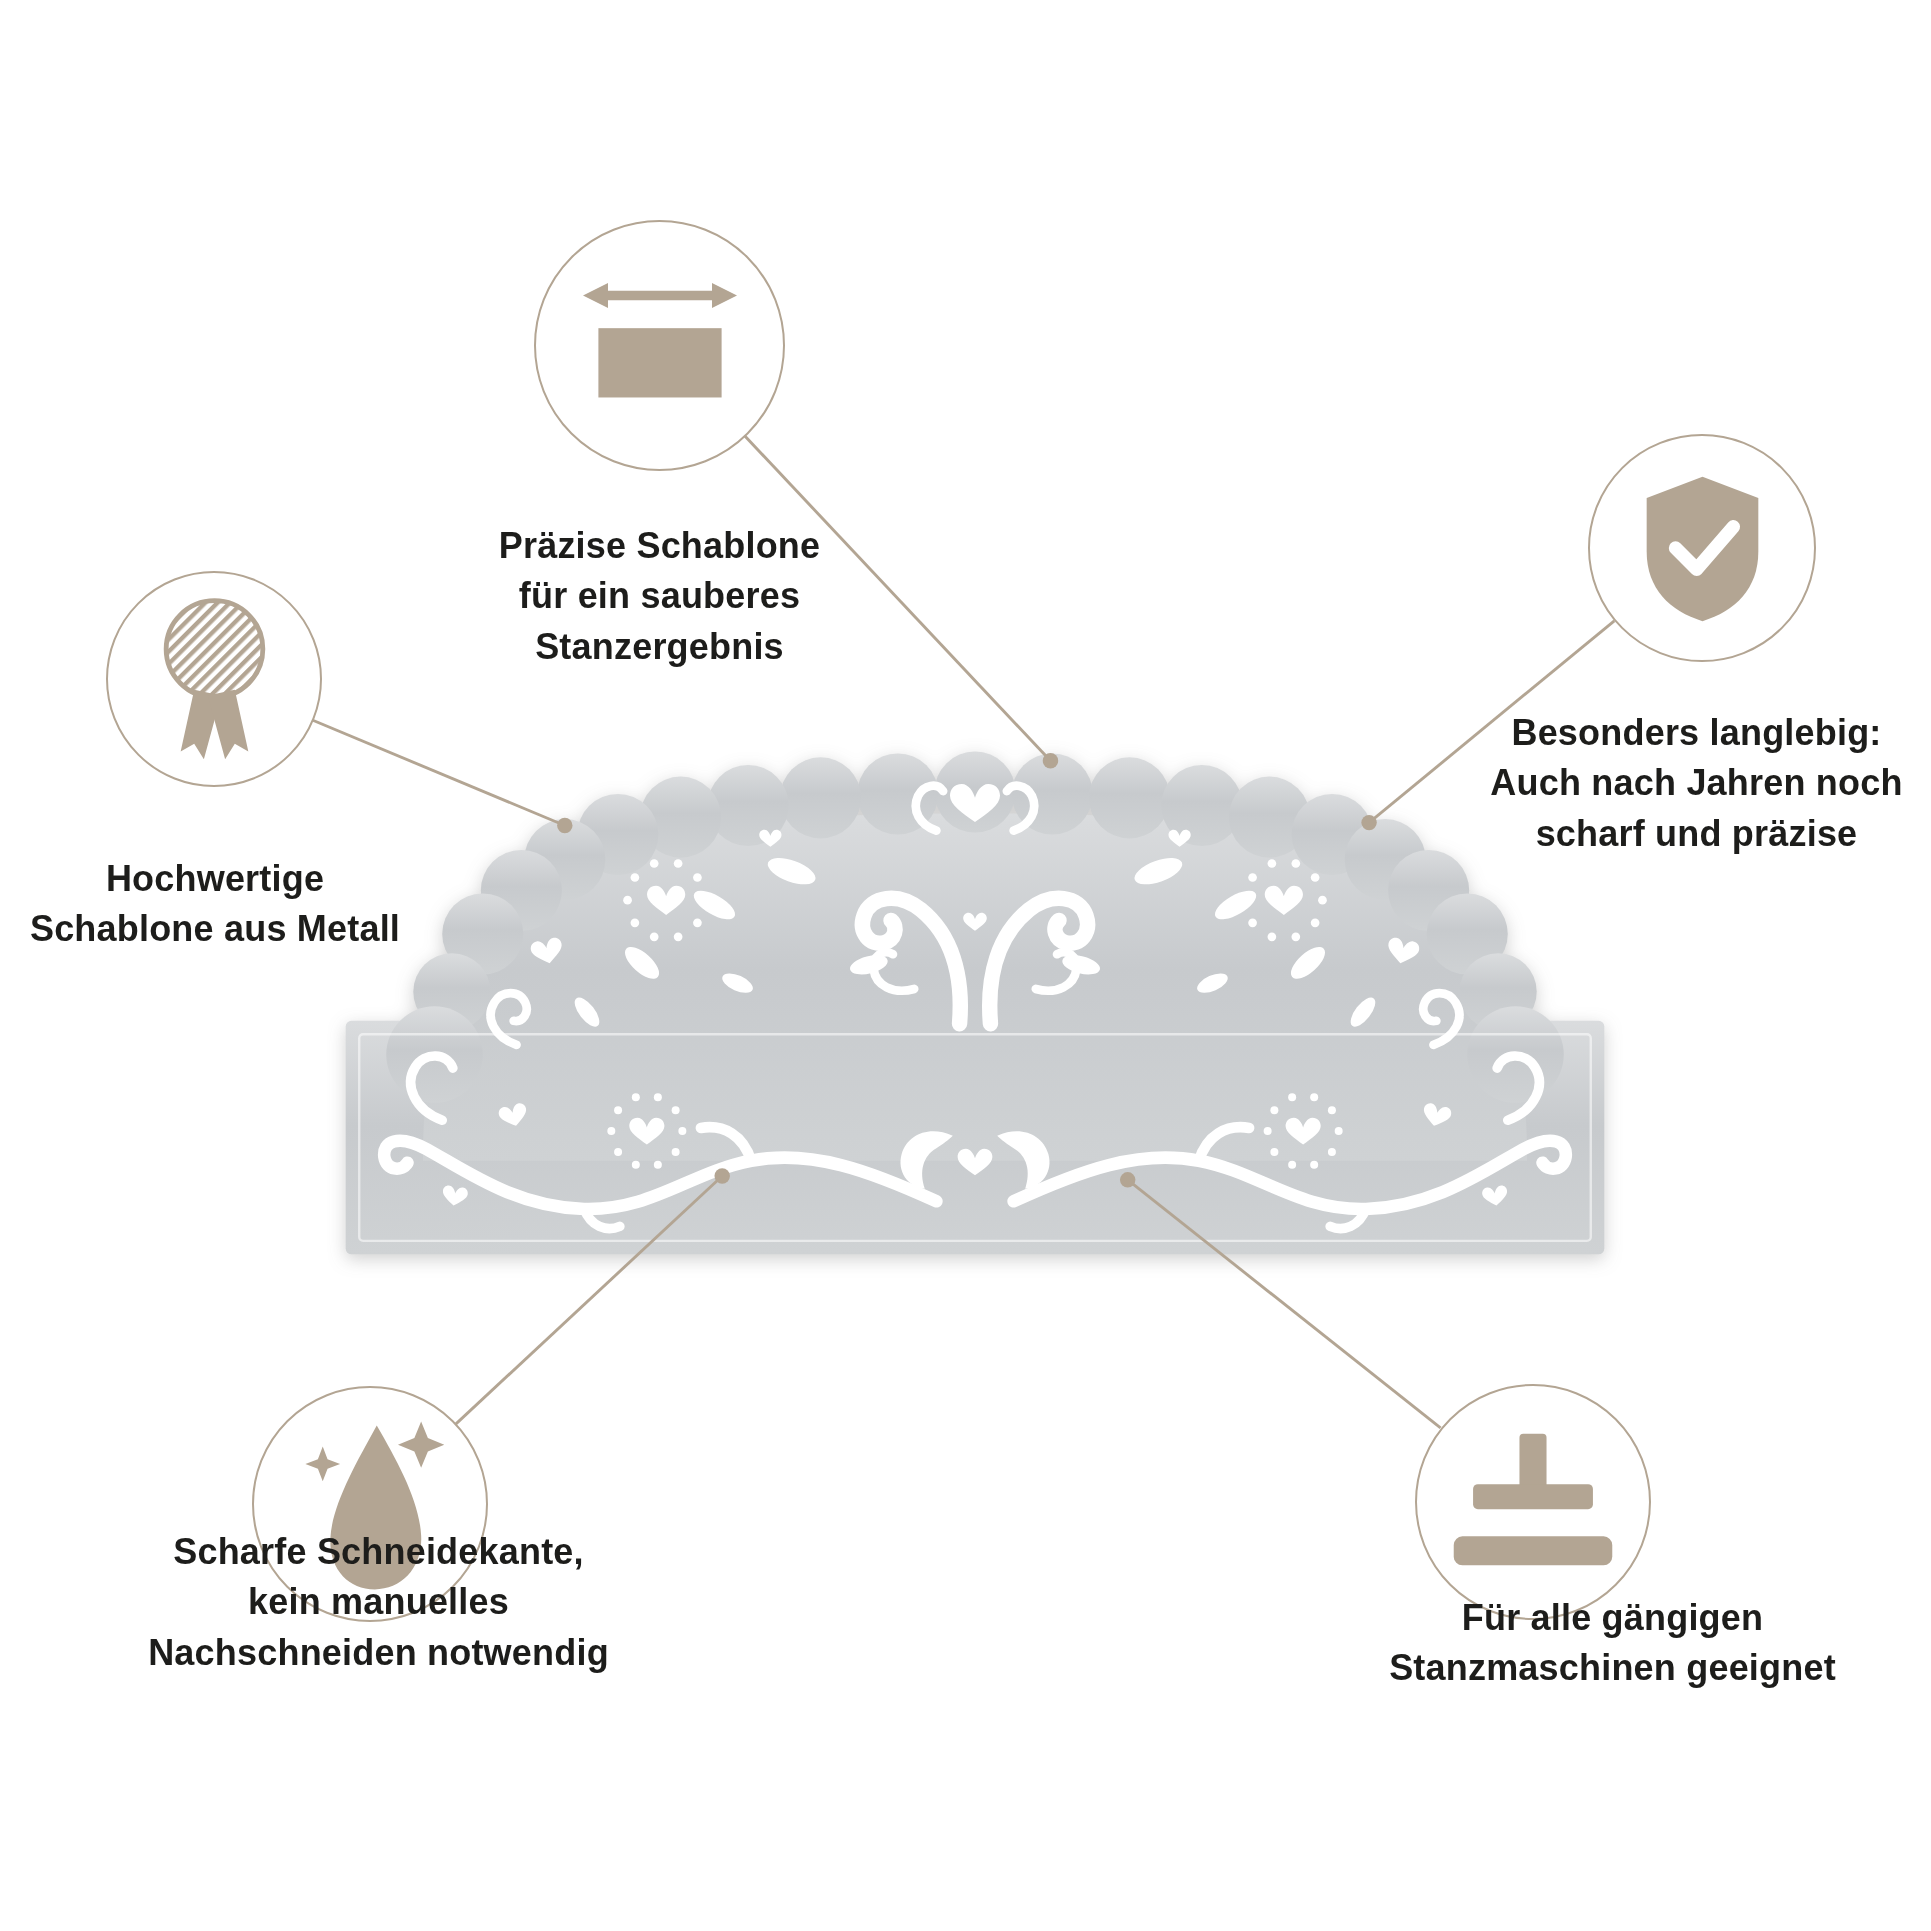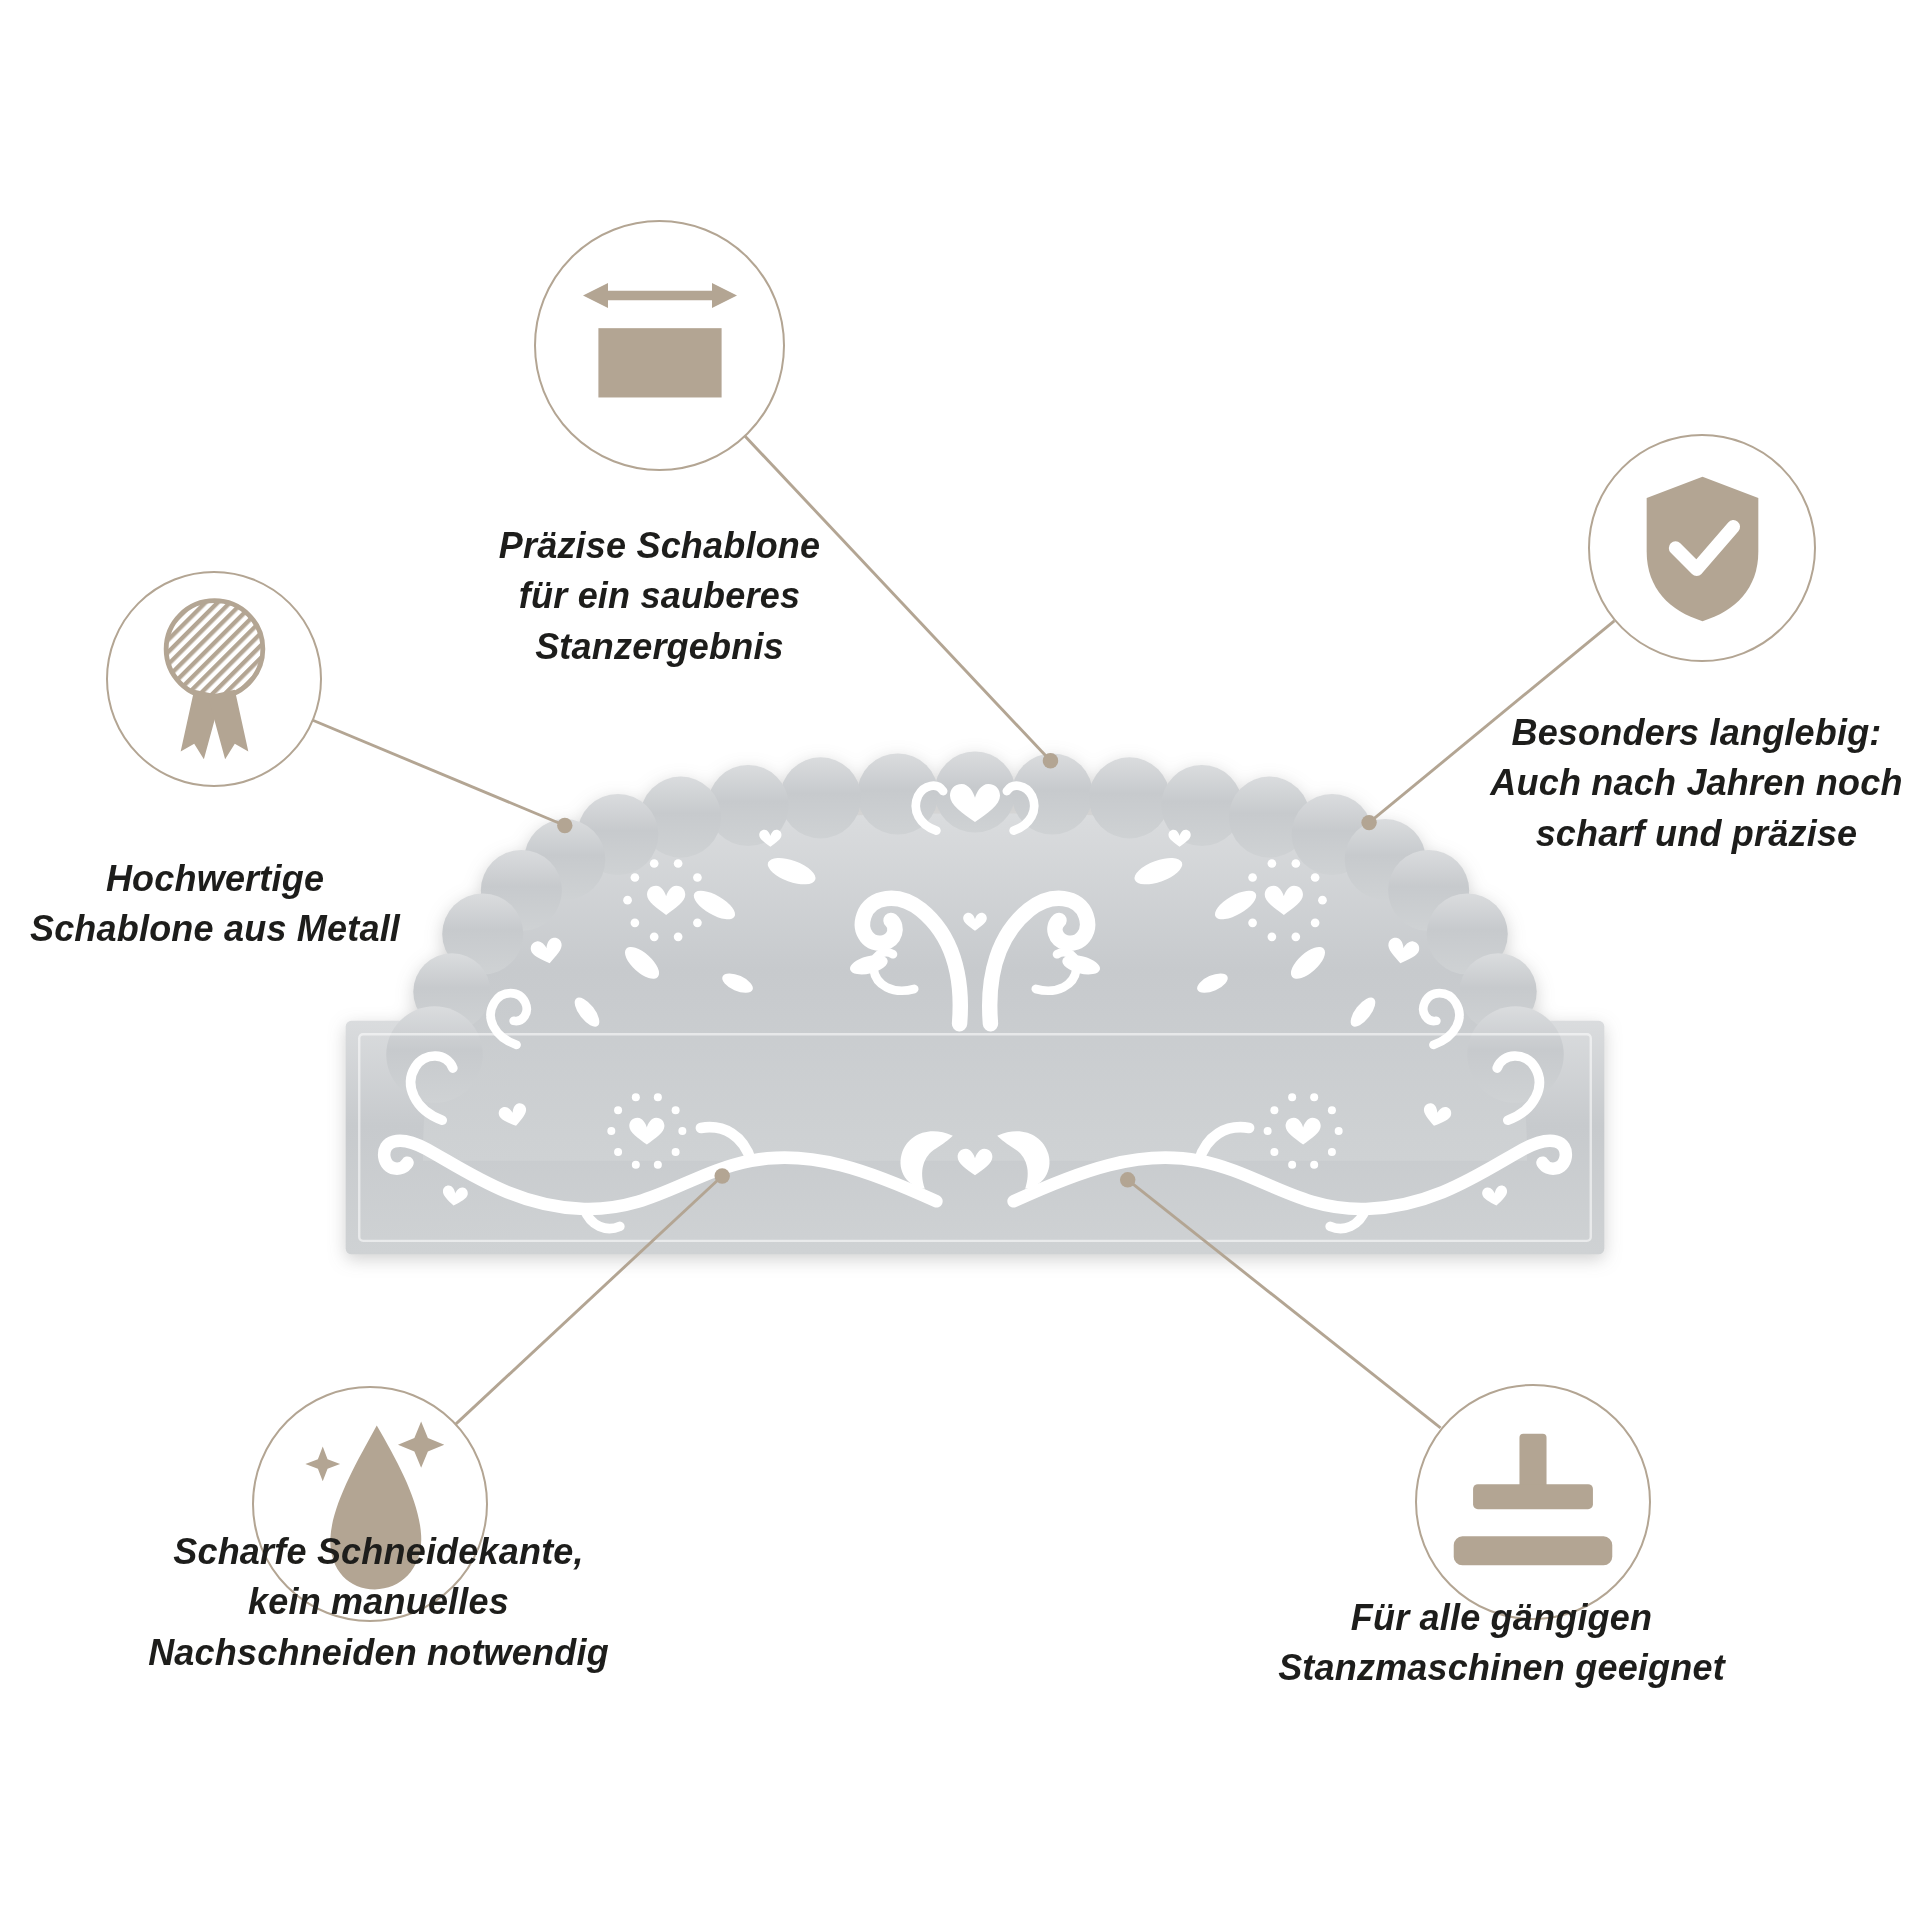--- a/index.html
+++ b/index.html
@@ -1,36 +1,36 @@
 <!DOCTYPE html>
 <html style="--background: #ffffff; --accent: #b3a593; --line: #b3a593; --text: #1d1d1b; --die-metal: #c7cacd; --die-cut: #ffffff;"><head>
 <meta charset="utf-8">
 <style>
   html,body{margin:0;padding:0;}
   body{background:var(--background,#ffffff);}
   #canvas{position:relative;width:1931px;height:1931px;background:var(--background,#ffffff);
-          font-family:"Liberation Sans",sans-serif;overflow:hidden;font-style:italic;}
+          font-family:"Liberation Sans",sans-serif;overflow:hidden;}
   .connectors{position:absolute;left:0;top:0;z-index:2;color:var(--line,#b3a593);pointer-events:none;}
   .die{position:absolute;left:338px;top:736px;width:1274px;height:531px;z-index:1;margin:0;}
   .die svg{width:100%;height:100%;filter:drop-shadow(0 5.8px 8.7px rgba(70,70,70,0.25));}
   .circle{position:absolute;z-index:3;background:#ffffff;border:2.9px solid var(--accent,#b3a593);
           border-radius:50%;display:flex;align-items:center;justify-content:center;
           box-sizing:border-box;color:var(--accent,#b3a593);}
   #circle-precise{left:534px;top:220px;width:251px;height:251px;}
   #circle-quality{left:106px;top:571px;width:216px;height:216px;}
   #circle-durable{left:1588px;top:434px;width:228px;height:228px;}
   #circle-sharp{left:252px;top:1386px;width:236px;height:236px;}
   #circle-compatible{left:1415px;top:1384px;width:236px;height:236px;}
   .label{position:absolute;z-index:3;margin:0;white-space:pre-line;text-align:center;
          color:var(--text,#1d1d1b);font-weight:700;font-size:36px;line-height:1.4;letter-spacing:0.2px;}
   #label-precise{left:399px;top:521px;width:521px;}
   #label-quality{left:12px;top:854px;width:406px;}
   #label-durable{left:1436px;top:708px;width:521px;}
   #label-sharp{left:118px;top:1527px;width:521px;}
-  #label-compatible{left:1241px;top:1593px;width:521px;}
+  #label-compatible{left:1352px;top:1593px;width:521px;}
   .icon{display:block;}
 </style>
 </head>
 <body>
 
 <div id="canvas">
 
   <svg class="connectors" width="1931" height="1931" viewBox="0 0 2000 2000">
     <g stroke="currentColor" stroke-width="3" fill="currentColor">
       <g>

